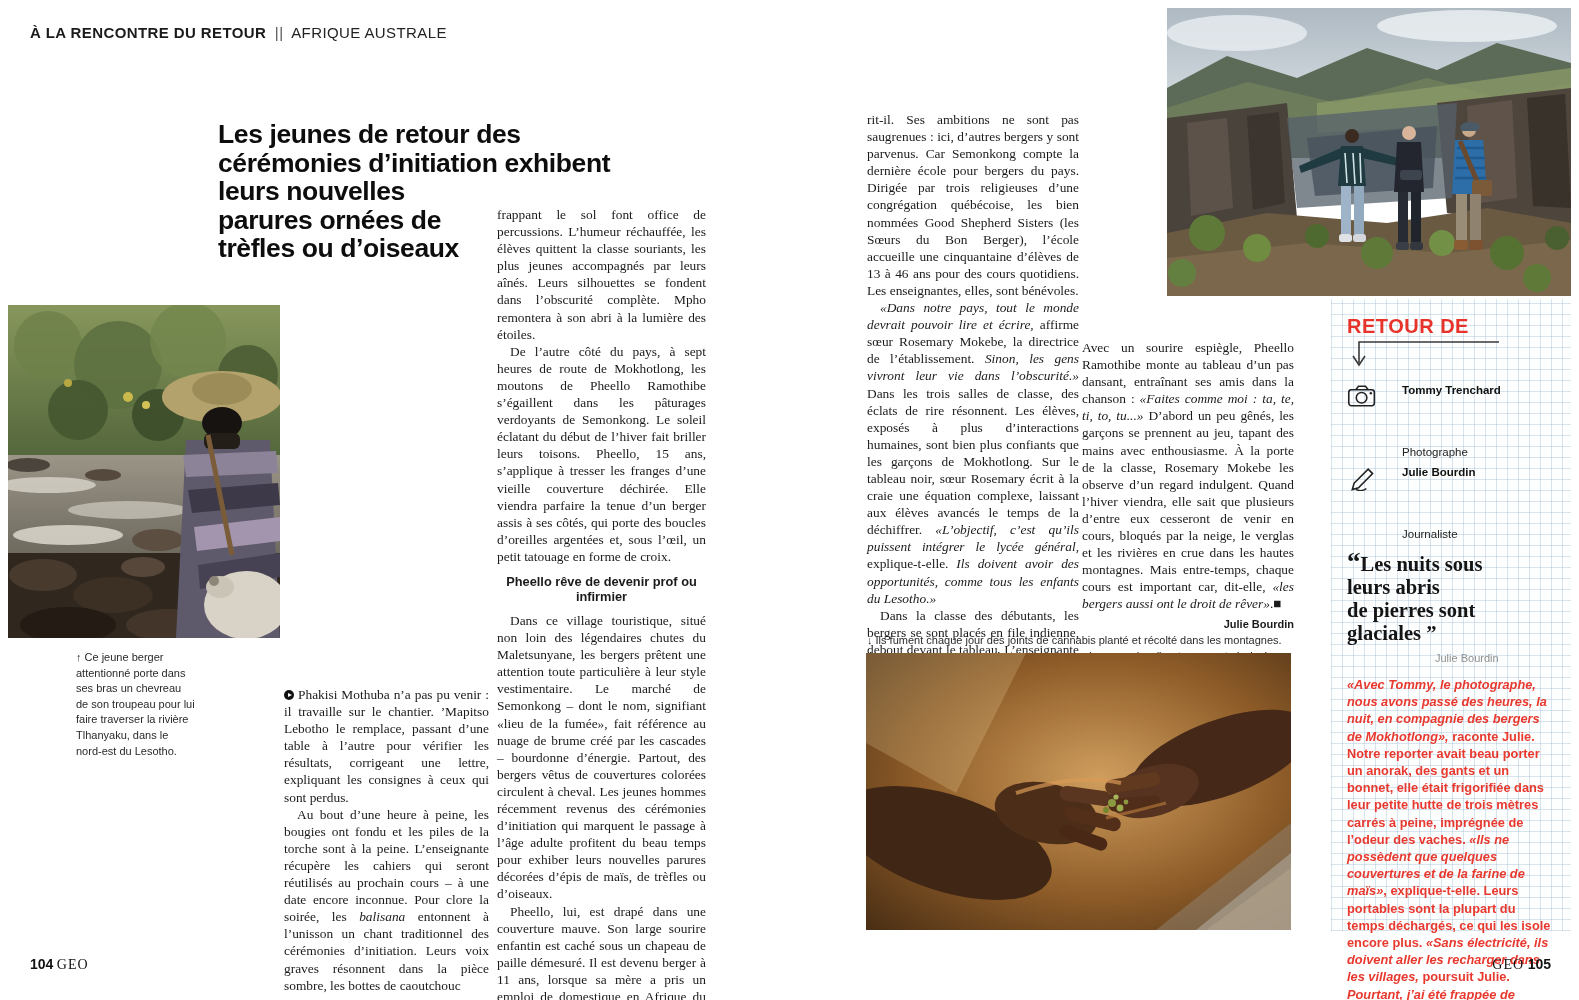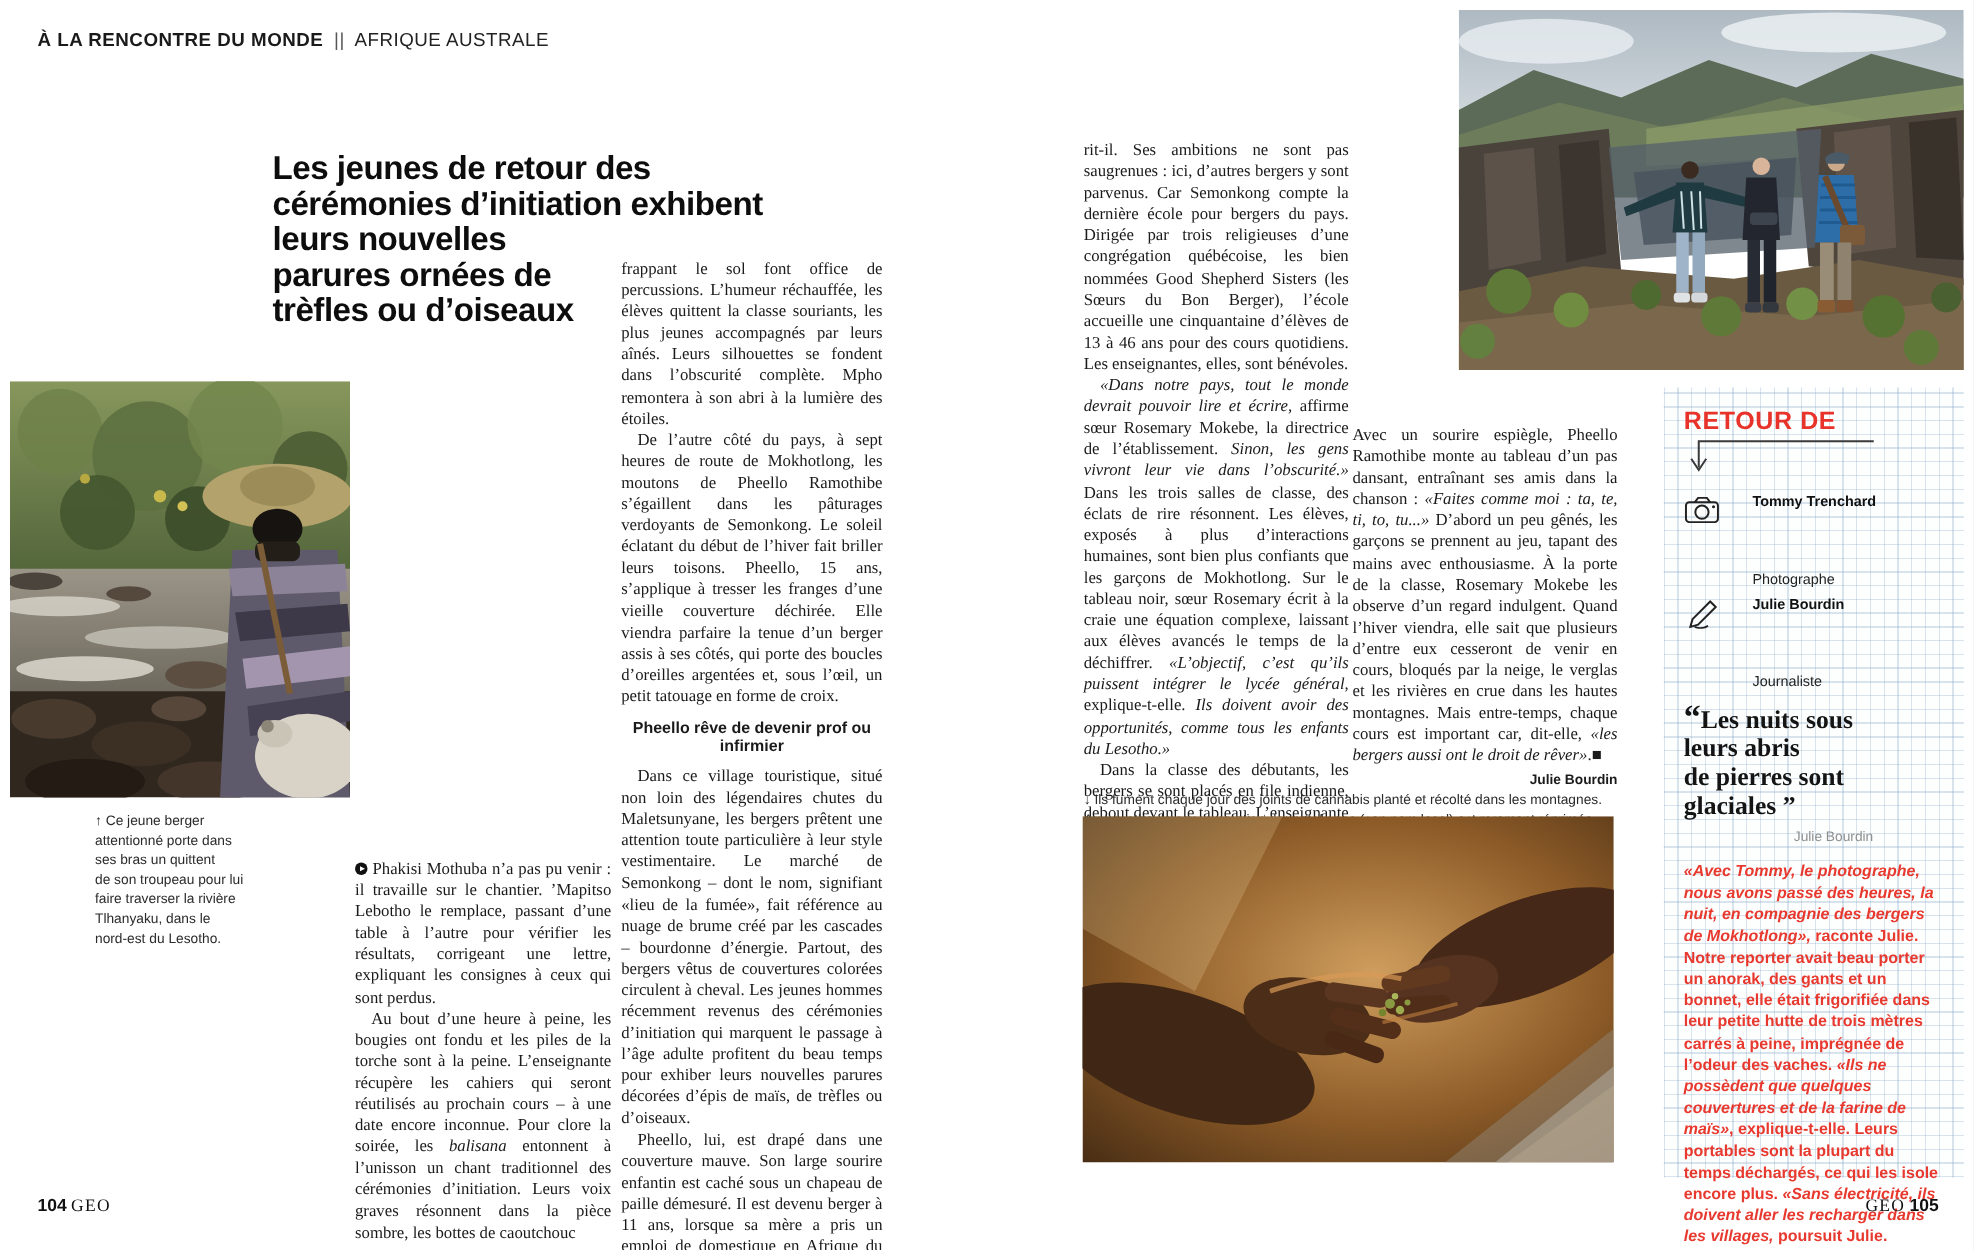--- a/index.html
+++ b/index.html
@@ -63,21 +63,21 @@
   .folio{font-size:14px;color:#111;}
   .folio .num{font-family:"Liberation Sans", sans-serif;font-weight:700;}
   .folio .brand{font-family:"Liberation Serif", serif;letter-spacing:1px;}
 </style>
 </head>
 <body>
 
 <div class="page">
 
   <div class="abs kicker-line" style="left:30px;top:24px;">
-    <span class="strong">À LA RENCONTRE DU MONDE</span>
+    <span class="strong">À LA RENCONTRE DU RETOUR</span>
     <span class="sep">||</span>
     <span class="light">AFRIQUE AUSTRALE</span>
   </div>
 
   <div class="abs headline" style="left:218px;top:120px;width:430px;">Les jeunes de retour des
 cérémonies d’initiation exhibent
 leurs nouvelles
 parures ornées de
 trèfles ou d’oiseaux</div>
 
@@ -128,21 +128,21 @@
       <rect x="196" y="128" width="36" height="16" rx="6" fill="#241e18"></rect>
       <line x1="200" y1="130" x2="224" y2="250" stroke="#7a5c38" stroke-width="5"></line>
       <ellipse cx="238" cy="300" rx="42" ry="34" fill="#d8d3c6"></ellipse>
       <ellipse cx="212" cy="282" rx="14" ry="11" fill="#c9c4b6"></ellipse>
       <circle cx="206" cy="276" r="5" fill="#8c8678"></circle>
     </svg>
   </div>
 
   <div class="abs caption" style="left:76px;top:650px;width:175px;white-space:pre-line;"><span>↑ Ce jeune berger
 attentionné porte dans
-ses bras un quittent
+ses bras un chevreau
 de son troupeau pour lui
 faire traverser la rivière
 Tlhanyaku, dans le
 nord-est du Lesotho.</span></div>
 
   <div class="abs body-col" style="left:284px;top:686px;width:205px;">
       <div class="p"><span class="seg-marker"></span><span>Phakisi Mothuba n’a pas pu venir : il travaille sur le chantier. ’Mapitso Lebotho le remplace, passant d’une table à l’autre pour vérifier les résultats, corrigeant une lettre, expliquant les consignes à ceux qui sont perdus.</span></div>
       <div class="p indent"><span>Au bout d’une heure à peine, les bougies ont fondu et les piles de la torche sont à la peine. L’enseignante récupère les cahiers qui seront réutilisés au prochain cours – à une date encore inconnue. Pour clore la soirée, les </span><span class="seg-i">balisana</span><span> entonnent à l’unisson un chant traditionnel des cérémonies d’initiation. Leurs voix graves résonnent dans la pièce sombre, les bottes de caoutchouc</span></div>
     </div>
 
@@ -268,21 +268,21 @@
       <path d="M290 140 L317 140 M289 150 L318 150 M289 160 L318 160 M288 170 L319 170" stroke="#1f5a90" stroke-width="2.4" fill="none"></path>
       <line x1="293" y1="133" x2="312" y2="178" stroke="#6a4a2e" stroke-width="5"></line>
       <rect x="305" y="172" width="20" height="16" rx="3" fill="#7a5a38"></rect>
       <rect x="289" y="186" width="11" height="46" fill="#9a8d78"></rect>
       <rect x="303" y="186" width="11" height="46" fill="#8f8370"></rect>
       <rect x="287" y="232" width="14" height="10" rx="3" fill="#8a5c34"></rect>
       <rect x="302" y="232" width="14" height="10" rx="3" fill="#7d5230"></rect>
     </svg>
   </div>
 
-  <div class="abs sidebar" style="left:1331px;top:310px;width:240px;height:632px;">
+  <div class="abs sidebar" style="left:1331px;top:299px;width:240px;height:632px;">
     <div class="sb-kicker">RETOUR DE</div>
     <svg width="160" height="32" style="margin:2px 0 4px 2px;">
       <path d="M150 3 L10 3 L10 24" stroke="#3a3a3a" stroke-width="1.6" fill="none"></path>
       <path d="M4 17 L10 26 L16 17" stroke="#3a3a3a" stroke-width="1.6" fill="none"></path>
     </svg>
 
     <div class="contrib-row">
       <svg class="contrib-icon" viewBox="0 0 34 28">
         <rect x="2" y="7" width="29" height="18" rx="3" fill="none" stroke="#222" stroke-width="1.8"></rect>
         <path d="M10 7 L13 3 L21 3 L24 7" fill="none" stroke="#222" stroke-width="1.8"></path>

